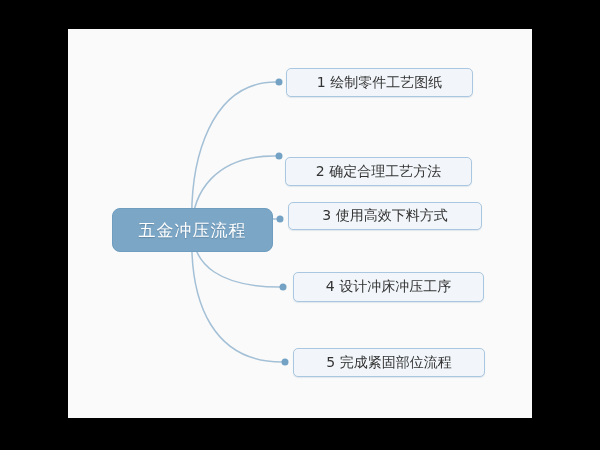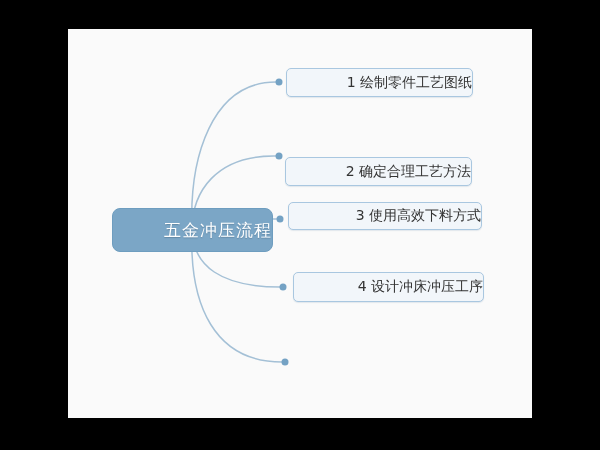--- a/index.html
+++ b/index.html
@@ -39,36 +39,36 @@
     left: 44px;
     top: 179px;
     width: 161px;
     height: 44px;
     background: var(--root-fill, #7ba6c6);
     border: 1px solid var(--root-border, #6e9dbf);
     border-radius: 8px;
     box-sizing: border-box;
     display: flex;
     align-items: center;
-    justify-content: flex-end;
+    justify-content: center;
     color: var(--root-text, #fff);
     font-size: 17px;
     letter-spacing: 1px;
     text-shadow: 0 1px 1px rgba(70,100,125,0.45);
     cursor: pointer;
   }
   .branch {
     position: absolute;
     background: var(--branch-fill, #f2f6fa);
     border: 1px solid var(--branch-border, #a9c7e0);
     border-radius: 5px;
     box-sizing: border-box;
     display: flex;
     align-items: center;
-    justify-content: flex-end;
+    justify-content: center;
     color: var(--branch-text, #333);
     font-size: 14px;
     cursor: pointer;
     box-shadow: 0 1px 1px rgba(150,175,195,0.25);
   }
   .b1 { left: 218px; top: 39px;  width: 187px; height: 29px; }
   .b2 { left: 217px; top: 128px; width: 187px; height: 29px; }
   .b3 { left: 220px; top: 173px; width: 194px; height: 28px; }
   .b4 { left: 225px; top: 243px; width: 191px; height: 30px; }
   .b5 { left: 225px; top: 319px; width: 192px; height: 29px; }
@@ -100,14 +100,17 @@
   </div>
   <div class="branch b2">
     <span>2 确定合理工艺方法</span>
   </div>
   <div class="branch b3">
     <span>3 使用高效下料方式</span>
   </div>
   <div class="branch b4">
     <span>4 设计冲床冲压工序</span>
   </div>
+  <div class="branch b5">
+    <span>5 完成紧固部位流程</span>
+  </div>
 
 </div>
 
 </body></html>

